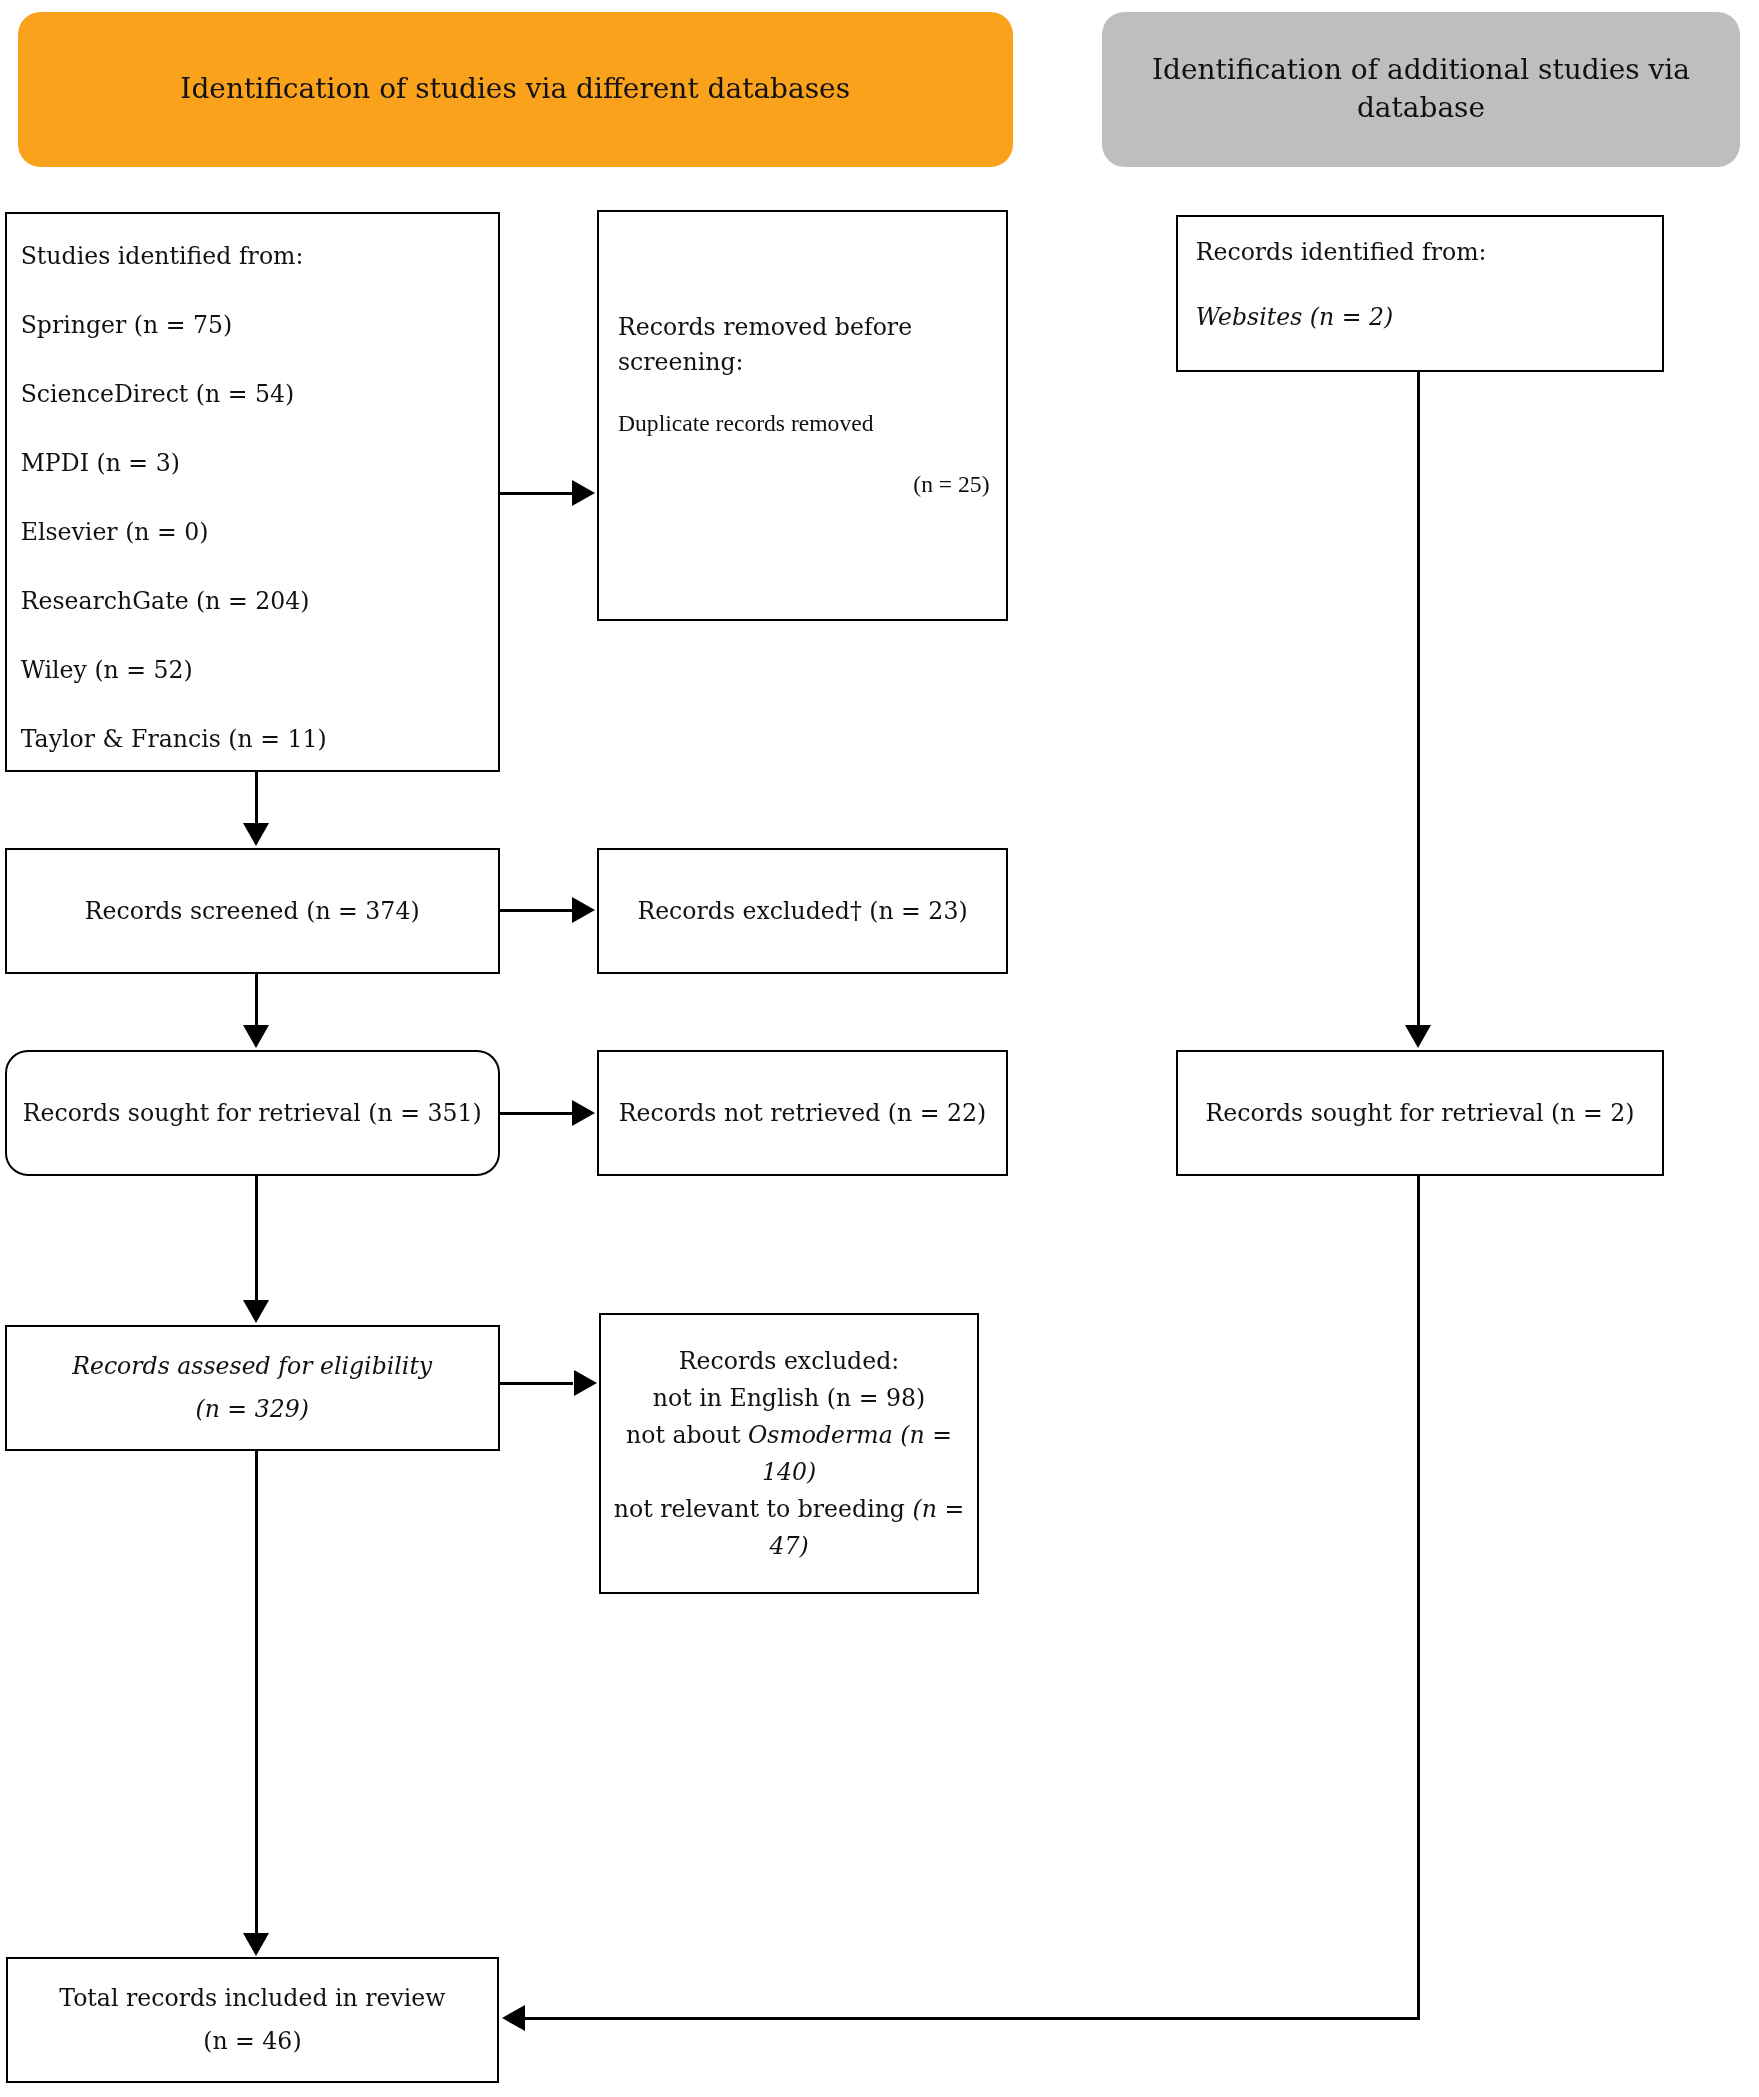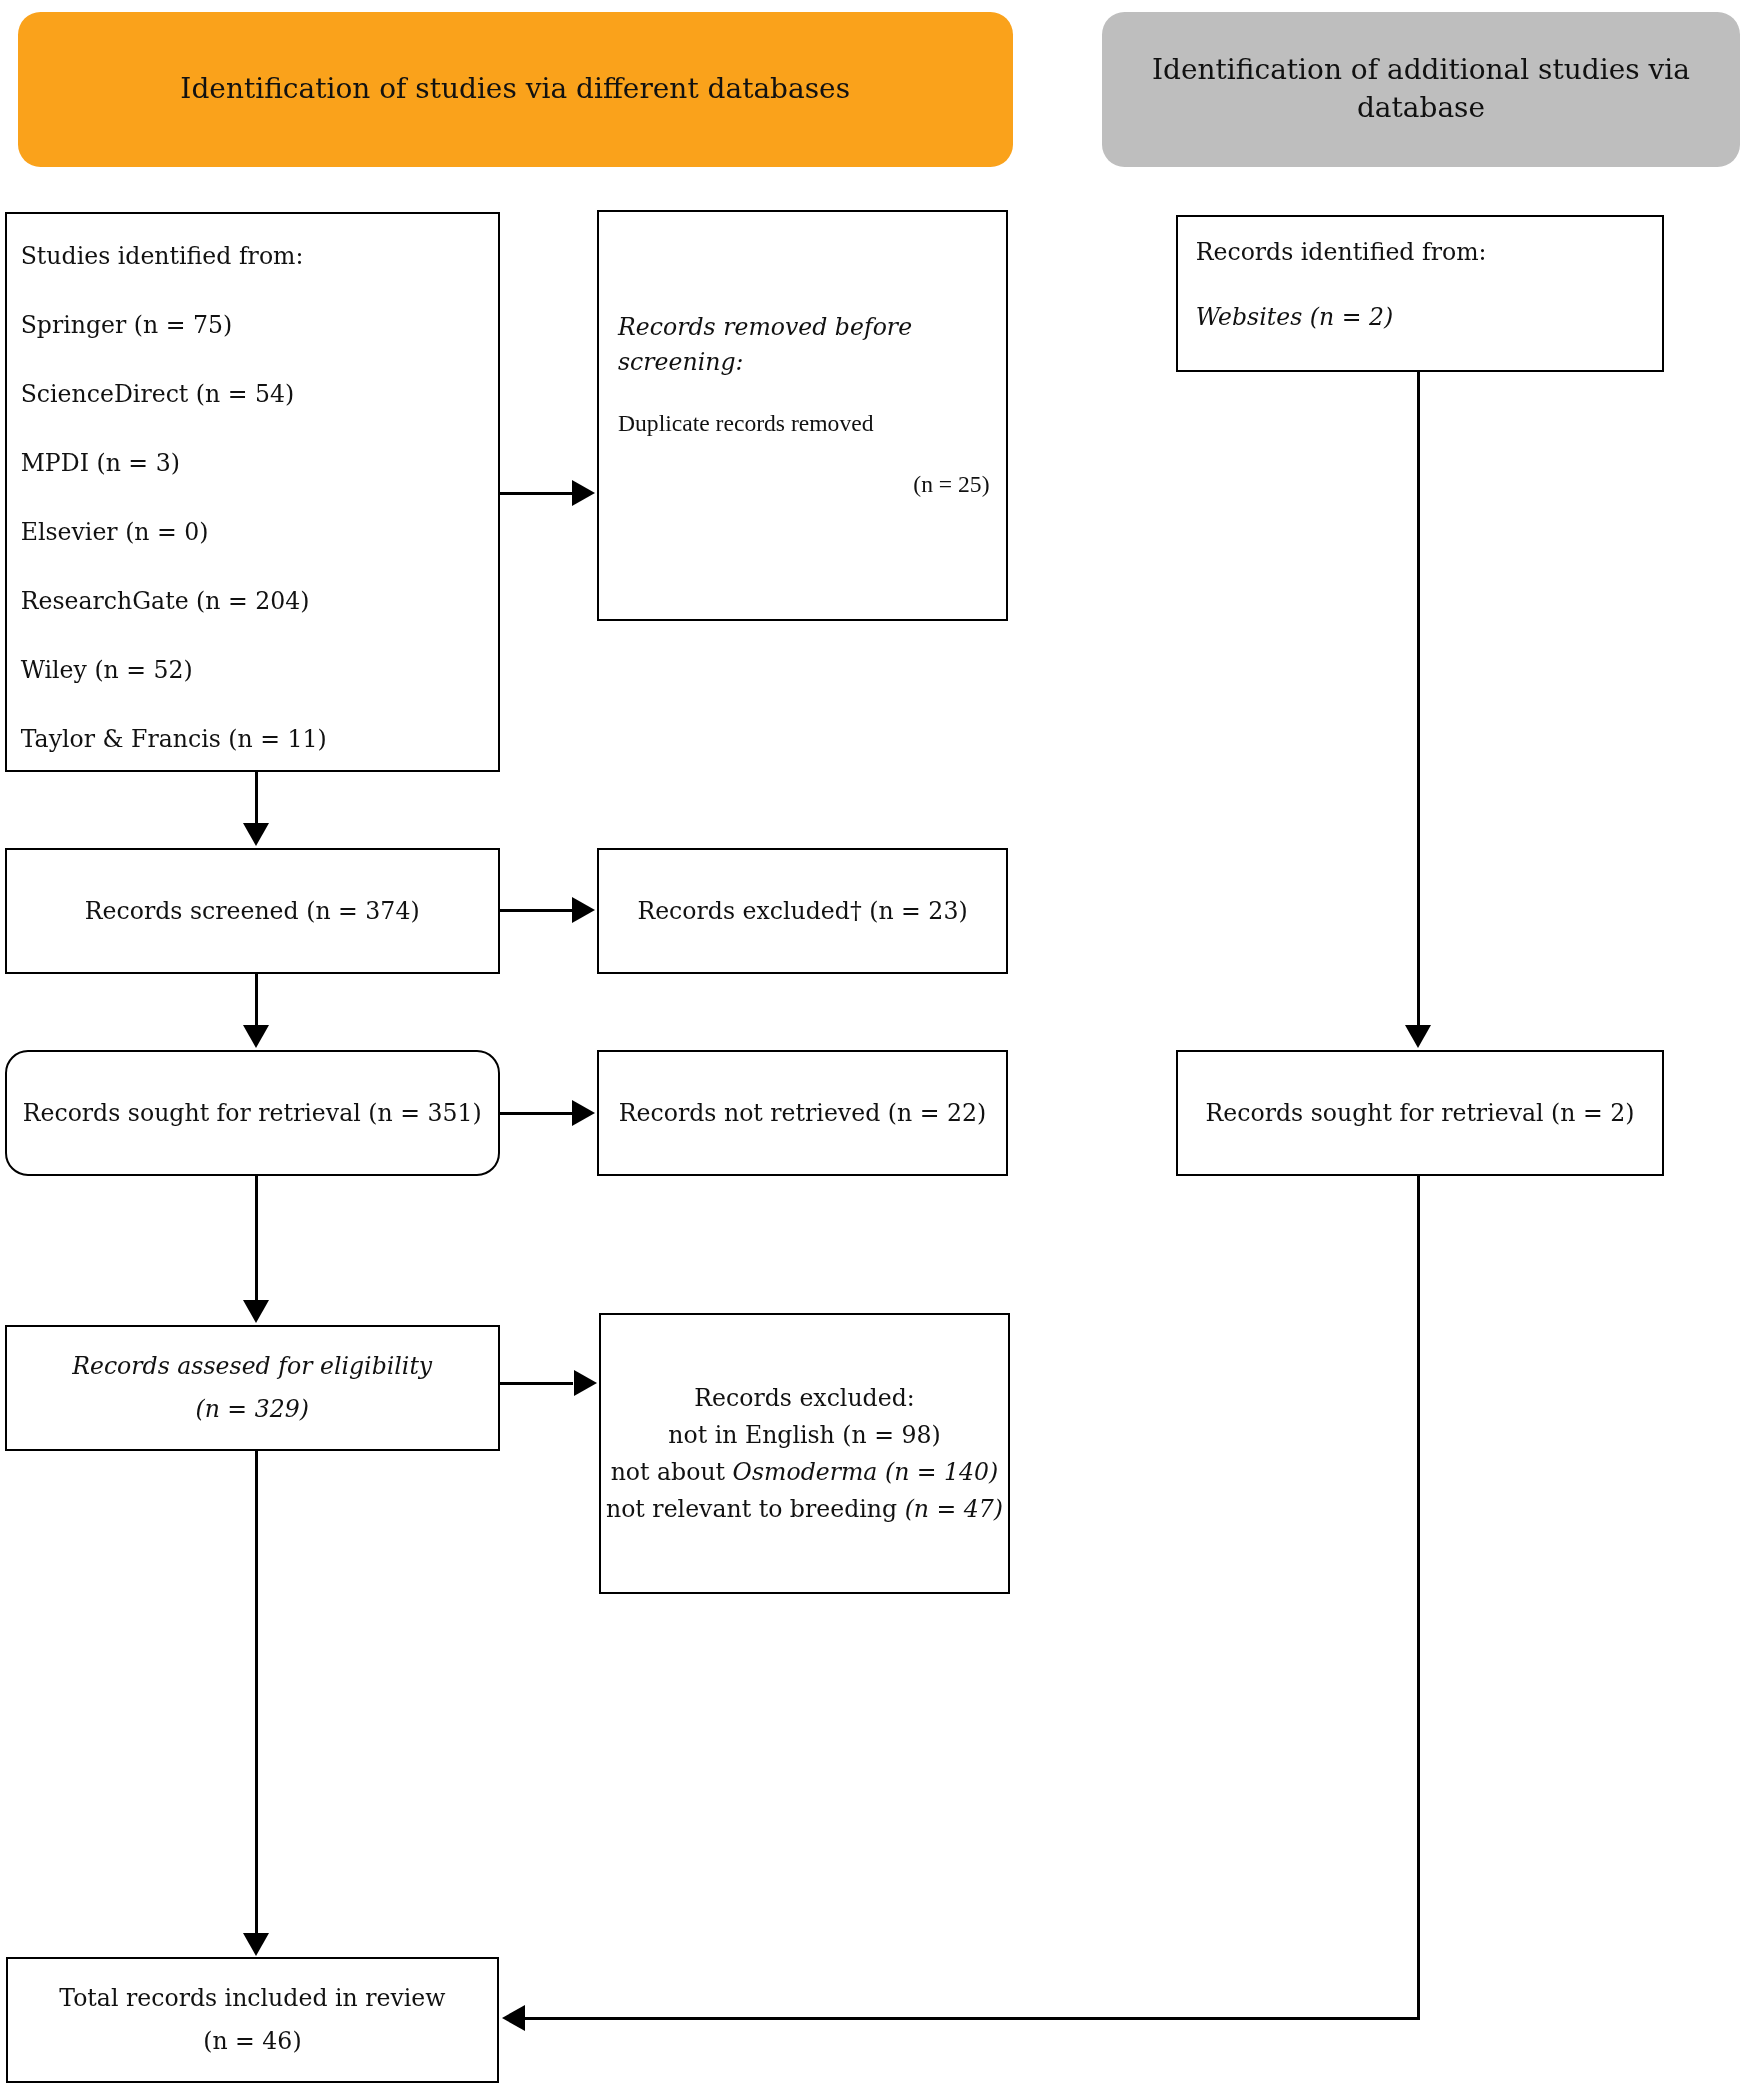--- a/index.html
+++ b/index.html
@@ -40,26 +40,26 @@
     text-align: center;
   }
   
   .b-sources { left: 4.7px; top: 212px; width: 495px; height: 560px; padding: 8.3px 5.9px 0 14px; line-height: 69px; }
   .b-screened   { left: 4.7px; top: 848px; width: 495px; height: 126px; }
   .b-retrieval  { left: 4.7px; top: 1050px; width: 495px; height: 126px; border-radius: 23px; }
   .b-eligible   { left: 4.7px; top: 1325px; width: 495px; height: 126px; line-height: 43px; font-style: italic; }
   .b-total      { left: 5.9px; top: 1957px; width: 493px; height: 126px; line-height: 43px; }
   
   .b-removed { left: 597px; top: 210px; width: 411px; height: 411px; padding: 98px 10.6px 0 19px; line-height: 35px; }
-  .b-removed .wrapline { width: 343px; font-style: italic; }
+  .b-removed .wrapline { width: 343px; }
   .b-removed .gap { margin-top: 26px; font-family: Liberation Serif, serif; }
   .b-removed .right { text-align: right; padding-right: 5.9px; }
   .b-excluded     { left: 597px; top: 848px; width: 411px; height: 126px; }
   .b-notretrieved { left: 597px; top: 1050px; width: 411px; height: 126px; }
-  .b-exdetail     { left: 599px; top: 1313px; width: 411px; height: 281px; line-height: 37px; }
+  .b-exdetail     { left: 599px; top: 1313px; width: 380px; height: 281px; line-height: 37px; }
   
   .b-ident { left: 1176px; top: 215px; width: 488px; height: 157px; padding: 20.7px 5.9px 0 17.7px; }
   .b-ident .gap { margin-top: 37px; font-style: italic; }
   .b-rretrieval { left: 1176px; top: 1050px; width: 488px; height: 126px; }
   
   .vline, .hline { position: absolute; background: var(--border, #000000); }
   .tri { position: absolute; width: 0; height: 0; }
   .tri-down  { border-left: 13px solid transparent; border-right: 13px solid transparent; border-top: 23.6px solid var(--border, #000000); }
   .tri-right { border-top: 13px solid transparent; border-bottom: 13px solid transparent; border-left: 23.6px solid var(--border, #000000); }
   .tri-left  { border-top: 13px solid transparent; border-bottom: 13px solid transparent; border-right: 23.6px solid var(--border, #000000); }

